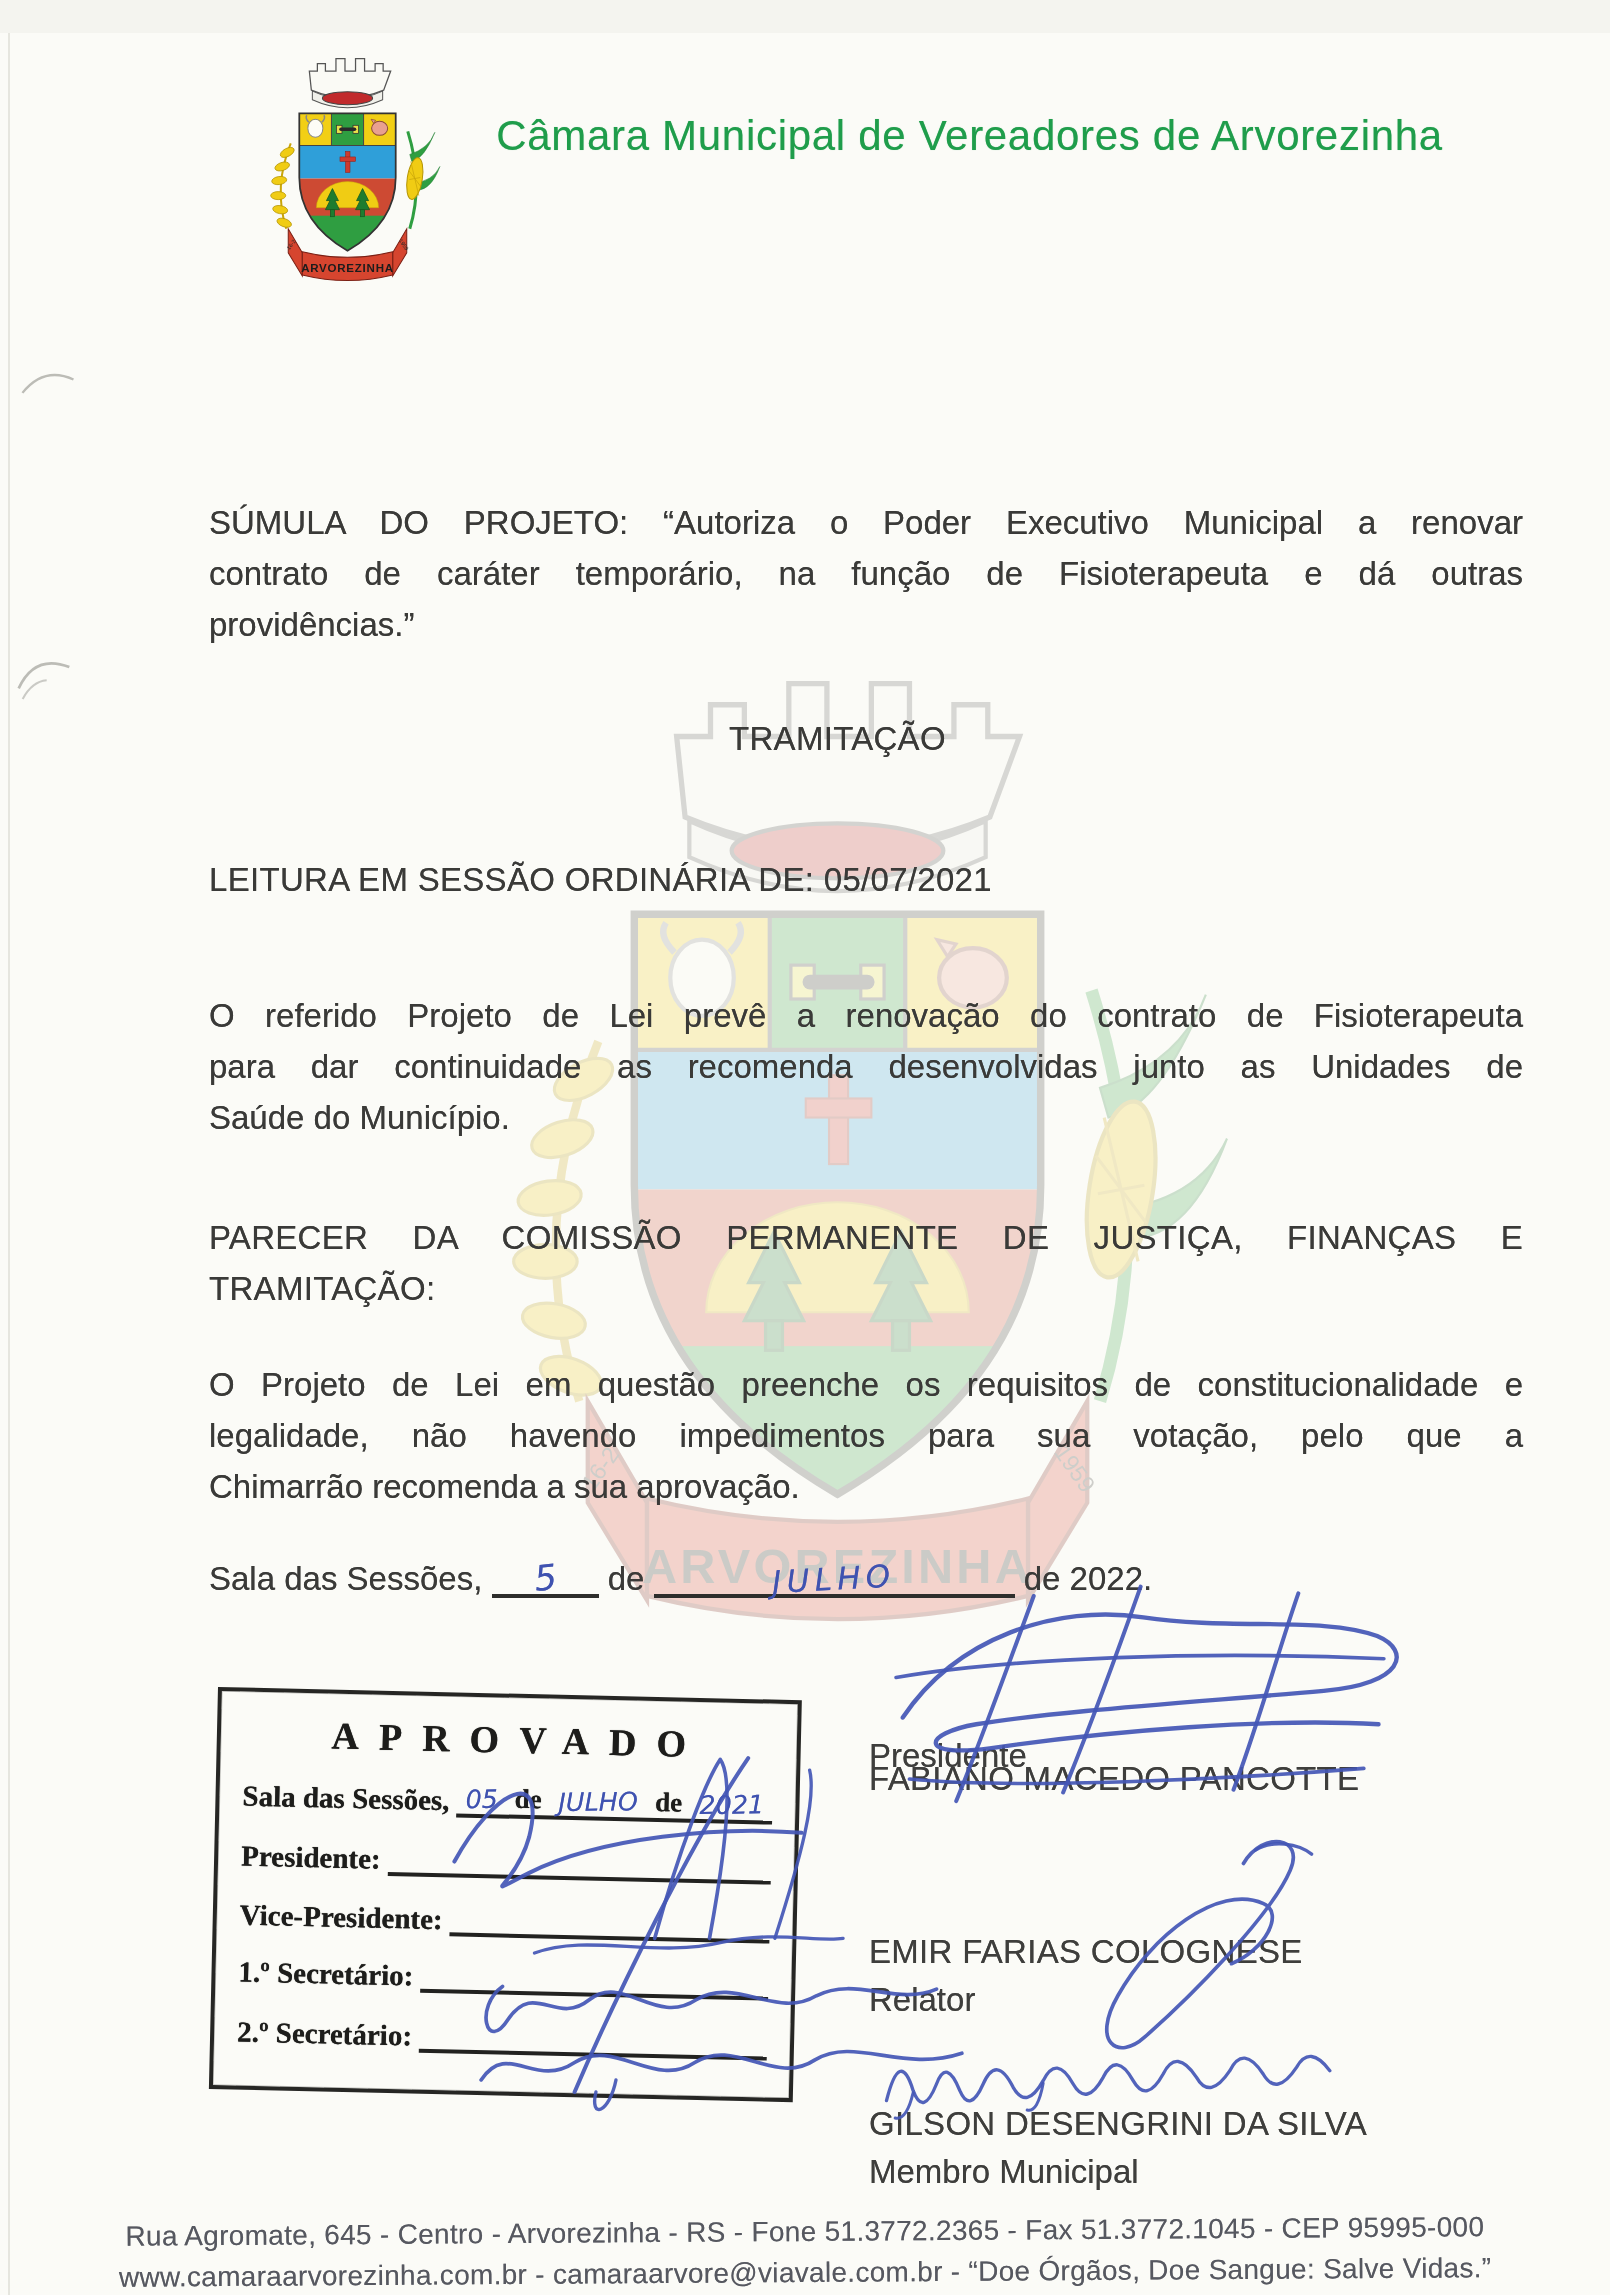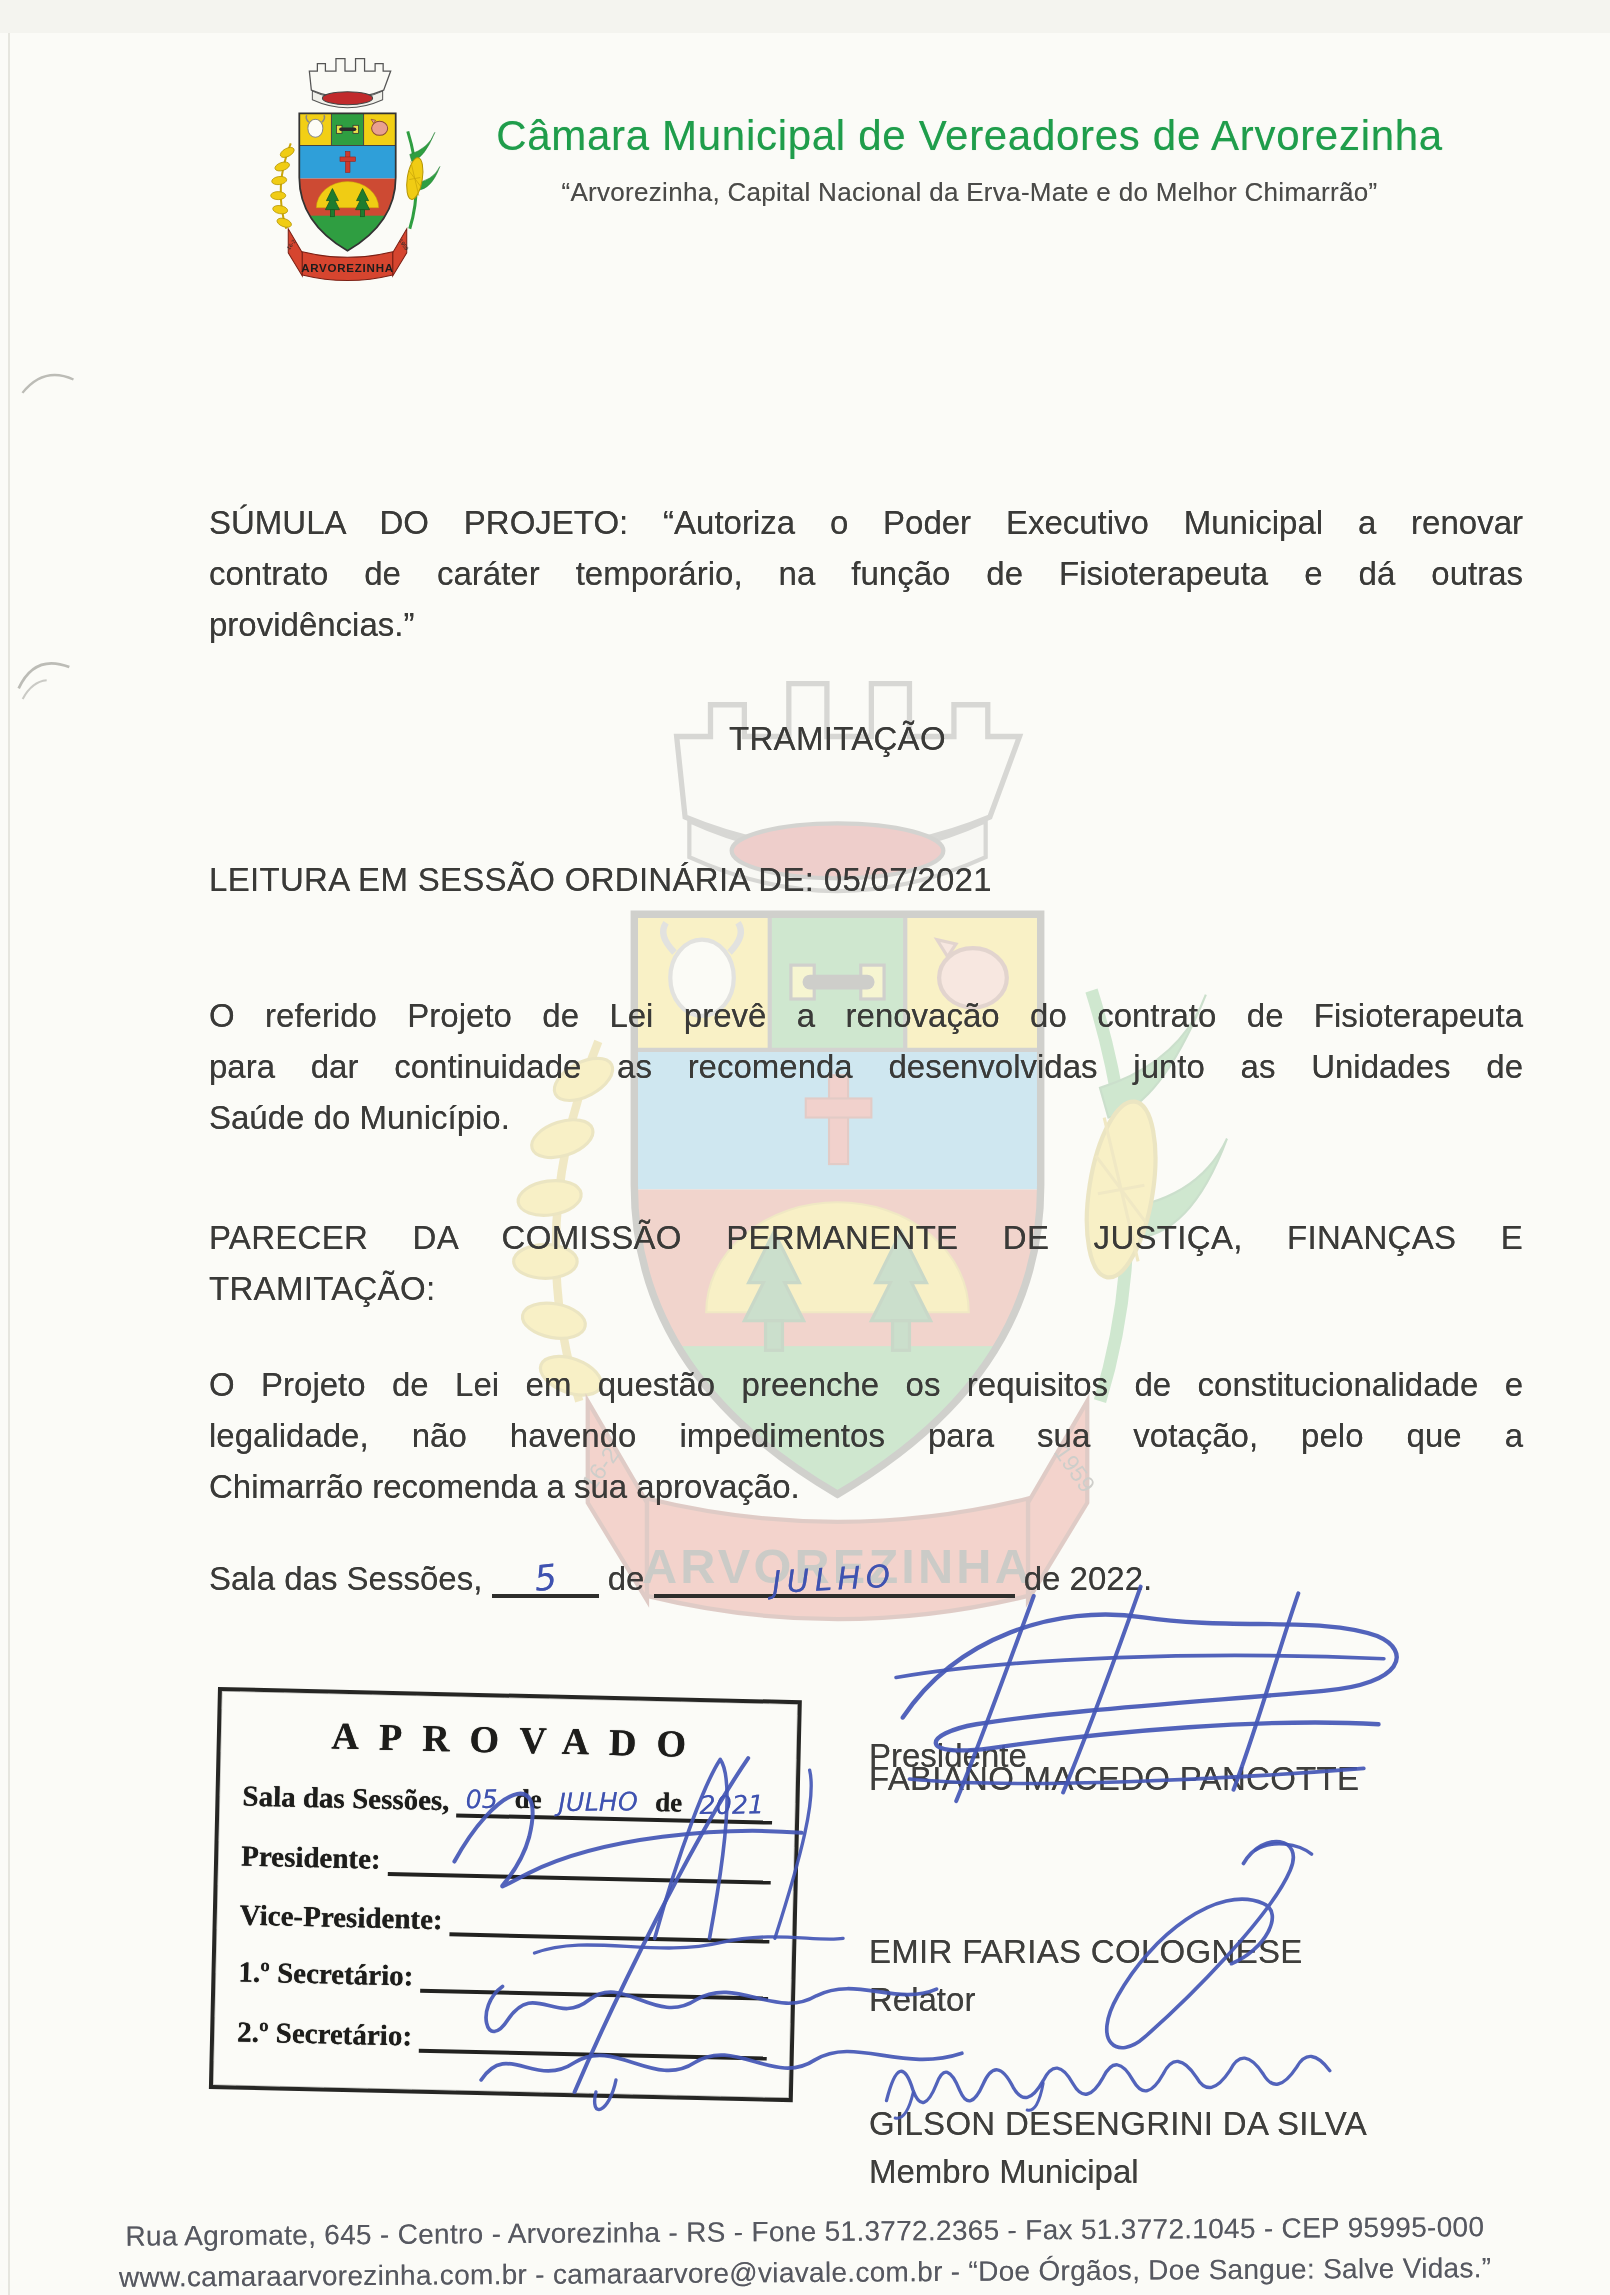--- a/index.html
+++ b/index.html
@@ -177,21 +177,20 @@
 
   <svg class="watermark" viewBox="0 0 420 470">
     <use href="#coat"></use>
   </svg>
 
   <svg class="logo" viewBox="0 0 420 470">
     <use href="#coat"></use>
   </svg>
   <div class="header-text">
     <div class="org-name">Câmara Municipal de Vereadores de Arvorezinha</div>
-    <div class="motto">“Arvorezinha, Capital Nacional da Erva-Mate e do Melhor Chimarrão”</div>
   </div>
 
   <svg class="pencil" style="left:17.4px;top:329px" width="74" height="47" viewBox="0 0 110 70">
     <path d="M8,46 Q40,6 84,26" stroke="#9a9a94" stroke-width="3.5" fill="none" opacity=".65"></path>
   </svg>
   <svg class="pencil" style="left:12px;top:614px" width="80" height="60" viewBox="0 0 120 90">
     <path d="M10,62 Q34,10 86,30" stroke="#9a9a94" stroke-width="4" fill="none" opacity=".65"></path>
     <path d="M16,78 Q30,52 52,50" stroke="#9a9a94" stroke-width="3" fill="none" opacity=".5"></path>
   </svg>
 

